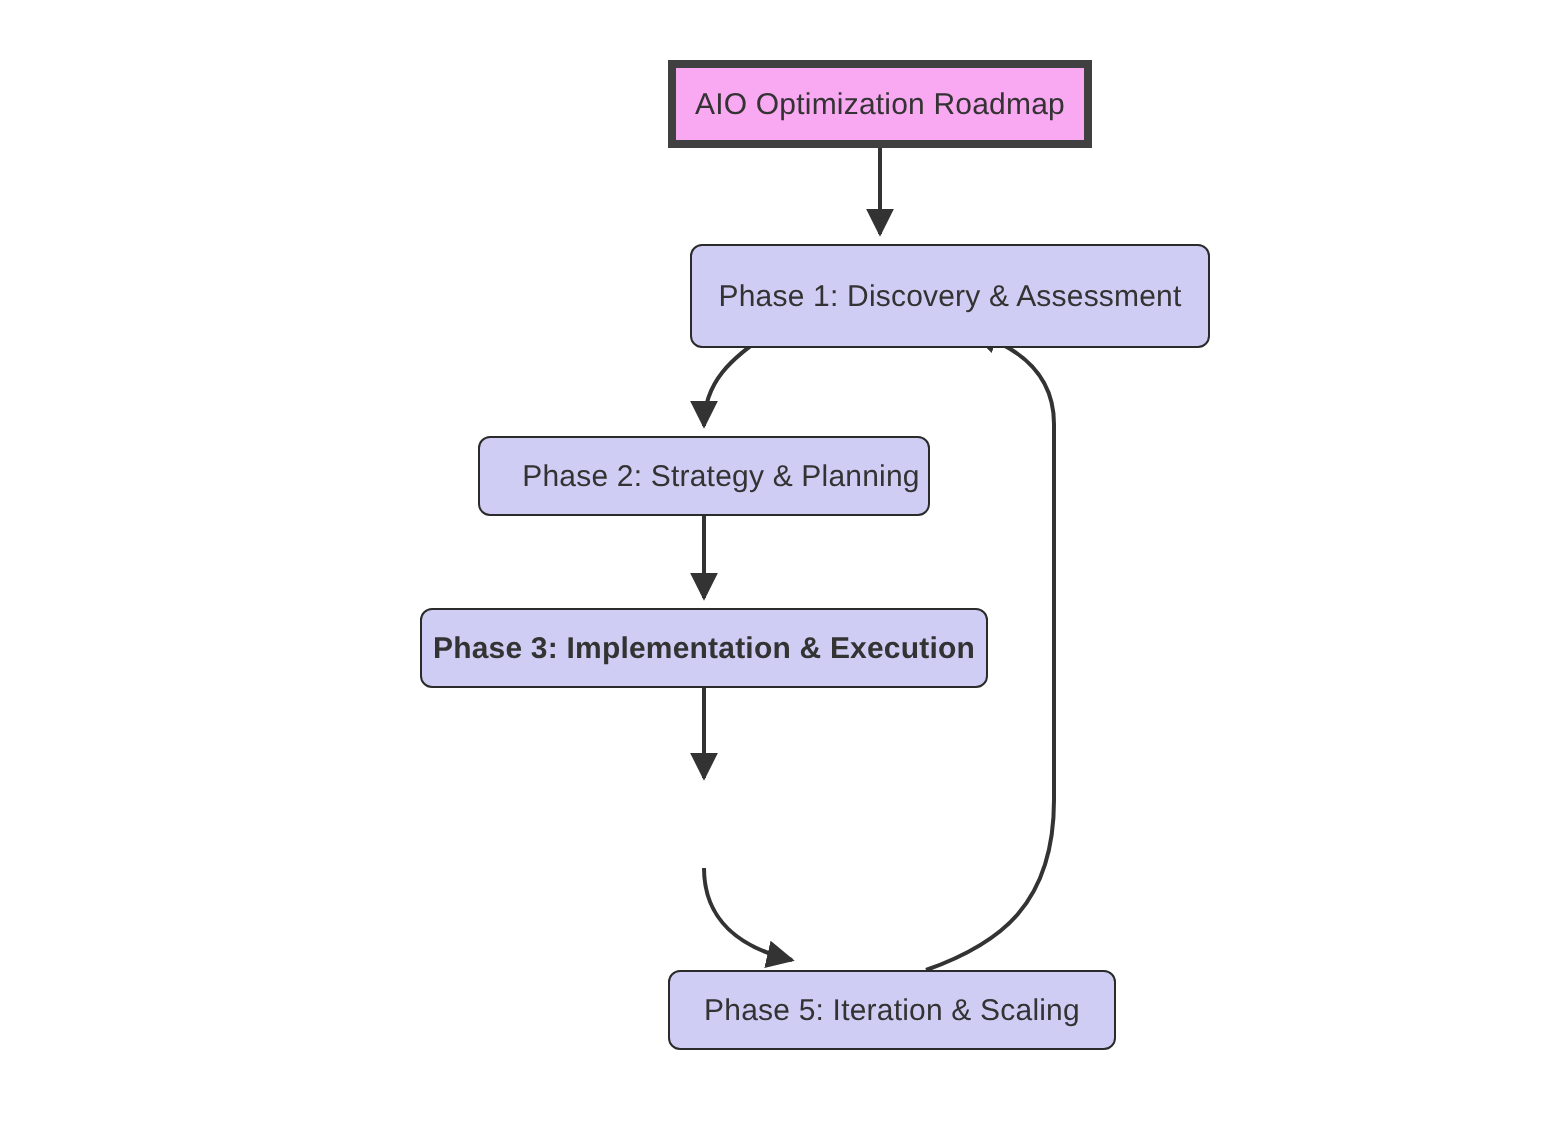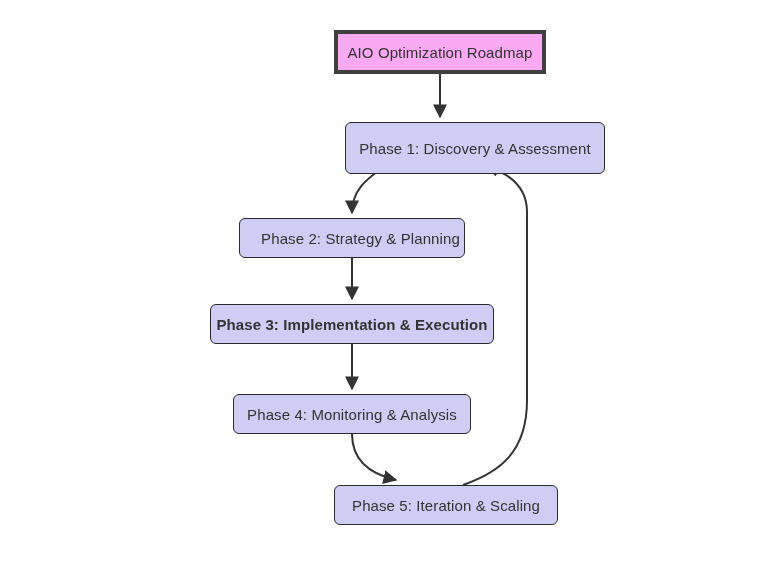--- a/index.html
+++ b/index.html
@@ -86,21 +86,18 @@
   </div>
 
   <div class="node node-phase" style="left:239px; top:218px; width:226px; height:40px;padding-left:17px;">
     <span class="node-label">Phase 2: Strategy &amp; Planning</span>
   </div>
 
   <div class="node node-phase" style="left:210px; top:304px; width:284px; height:40px;font-weight:bold;">
     <span class="node-label">Phase 3: Implementation &amp; Execution</span>
   </div>
 
-  <div class="node node-phase" style="left:233px; top:394px; width:238px; height:40px;">
-    <span class="node-label">Phase 4: Monitoring &amp; Analysis</span>
-  </div>
 
   <div class="node node-phase" style="left:334px; top:485px; width:224px; height:40px;">
     <span class="node-label">Phase 5: Iteration &amp; Scaling</span>
   </div>
 
 </div>
 
 </body></html>

